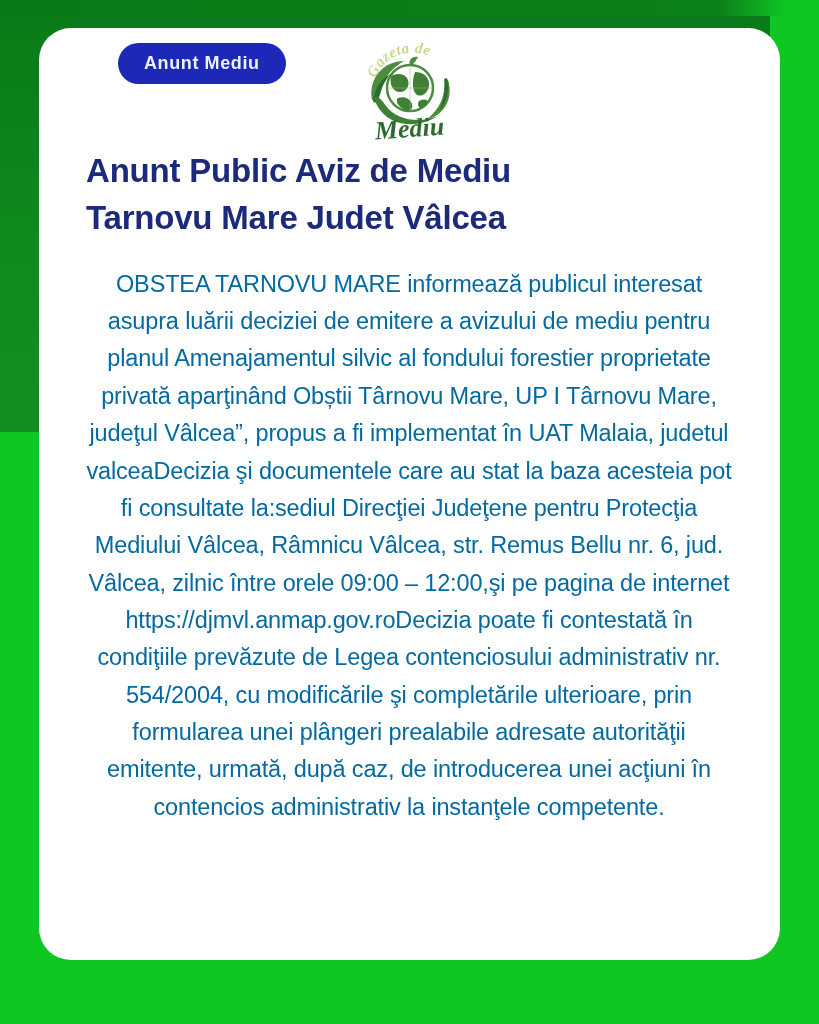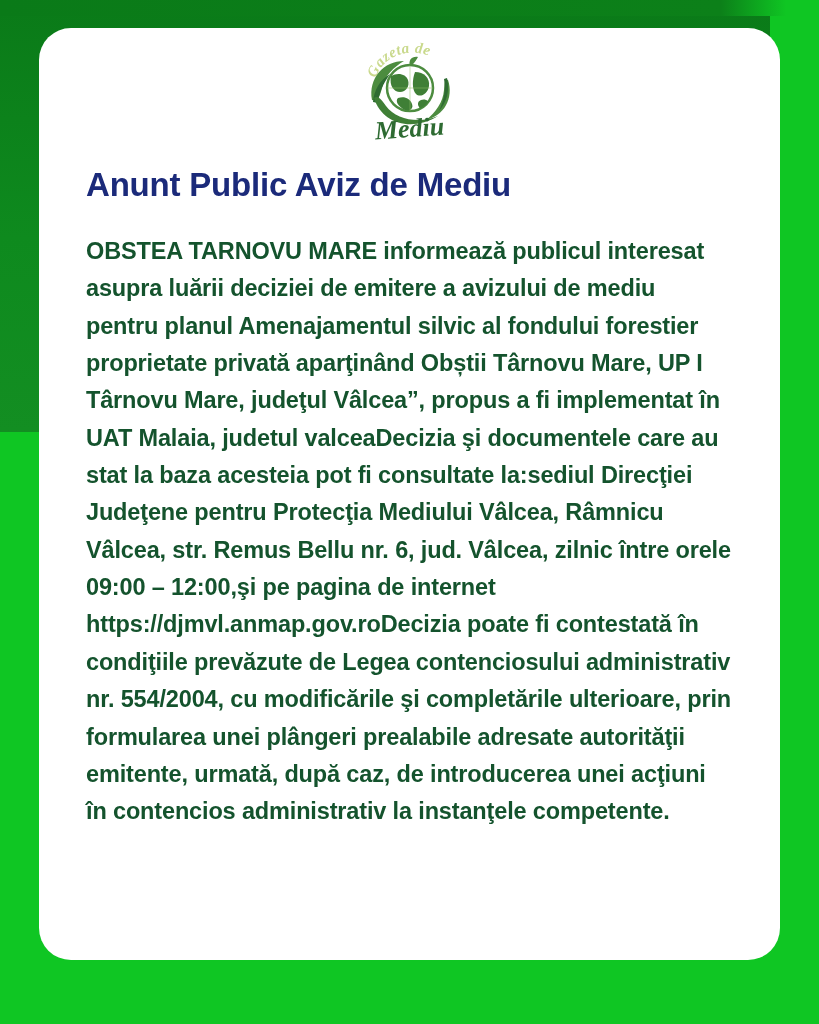--- a/index.html
+++ b/index.html
@@ -86,50 +86,51 @@
   }
   .logo svg { display: block; width: 104px; height: 118px; }
 
   
   .title {
     color: #1B2A7A;
     font-size: 33px;
     font-weight: 800;
     line-height: 1.42;
     letter-spacing: -0.2px;
-    margin-top: 14px;
     padding-left: 1px;
   }
   .title-line { display: block; }
 
   
   .body-copy {
     margin-top: 24px;
-    color: #14532d;
+    color: #0369a1;
     font-size: 23.5px;
     line-height: 1.59;
     letter-spacing: -0.15px;
     padding-left: 1px;
     padding-right: 2px;
-    text-align: left;
-    font-weight: bold;
+    text-align: center;
   }
 </style>
 </head>
 <body>
 
 <div class="bg">
   <div class="bg-dark"></div>
   <div class="bg-dark-top"></div>
 </div>
 
 <div class="card">
 
   <div class="card-header">
 
+    <div class="badge">
+      <span>Anunt Mediu</span>
+    </div>
 
     <div class="logo">
       <svg viewBox="0 0 104 118" xmlns="http://www.w3.org/2000/svg" aria-hidden="true">
         <defs>
           <path id="arcPath" d="M 17 54 A 38 34 0 0 1 89 44" fill="none"></path>
           <clipPath id="globeClip">
               <circle cx="52" cy="60" r="23"></circle>
             </clipPath>
         </defs>
 
@@ -159,17 +160,18 @@
         <path d="M 52 38 C 50 32 54 28 60 29 C 57 34 55 37 52 38 Z" fill="#4C8C3F"></path>
 
         <text x="52" y="109" text-anchor="middle" font-family="'Liberation Serif', 'DejaVu Serif', serif" font-size="26" font-style="italic" font-weight="700" fill="#2E6B32" transform="rotate(-4 52 109)">Mediu</text>
       </svg>
     </div>
 
   </div>
 
   <h1 class="title">
     <span class="title-line">Anunt Public Aviz de Mediu</span>
+    <span class="title-line">Tarnovu Mare Judet Vâlcea</span>
   </h1>
 
   <p class="body-copy">OBSTEA TARNOVU MARE informează publicul interesat asupra luării deciziei de emitere a avizului de mediu pentru planul Amenajamentul silvic al fondului forestier proprietate privată aparţinând Obștii Târnovu Mare, UP I Târnovu Mare, judeţul Vâlcea”, propus a fi implementat în UAT Malaia, judetul valceaDecizia şi documentele care au stat la baza acesteia pot fi consultate la:sediul Direcţiei Judeţene pentru Protecţia Mediului Vâlcea, Râmnicu Vâlcea, str. Remus Bellu nr. 6, jud. Vâlcea, zilnic între orele 09:00 – 12:00,şi pe pagina de internet https://djmvl.anmap.gov.roDecizia poate fi contestată în condiţiile prevăzute de Legea contenciosului administrativ nr. 554/2004, cu modificările şi completările ulterioare, prin formularea unei plângeri prealabile adresate autorităţii emitente, urmată, după caz, de introducerea unei acţiuni în contencios administrativ la instanţele competente.</p>
 
 </div>
 
 </body></html>

